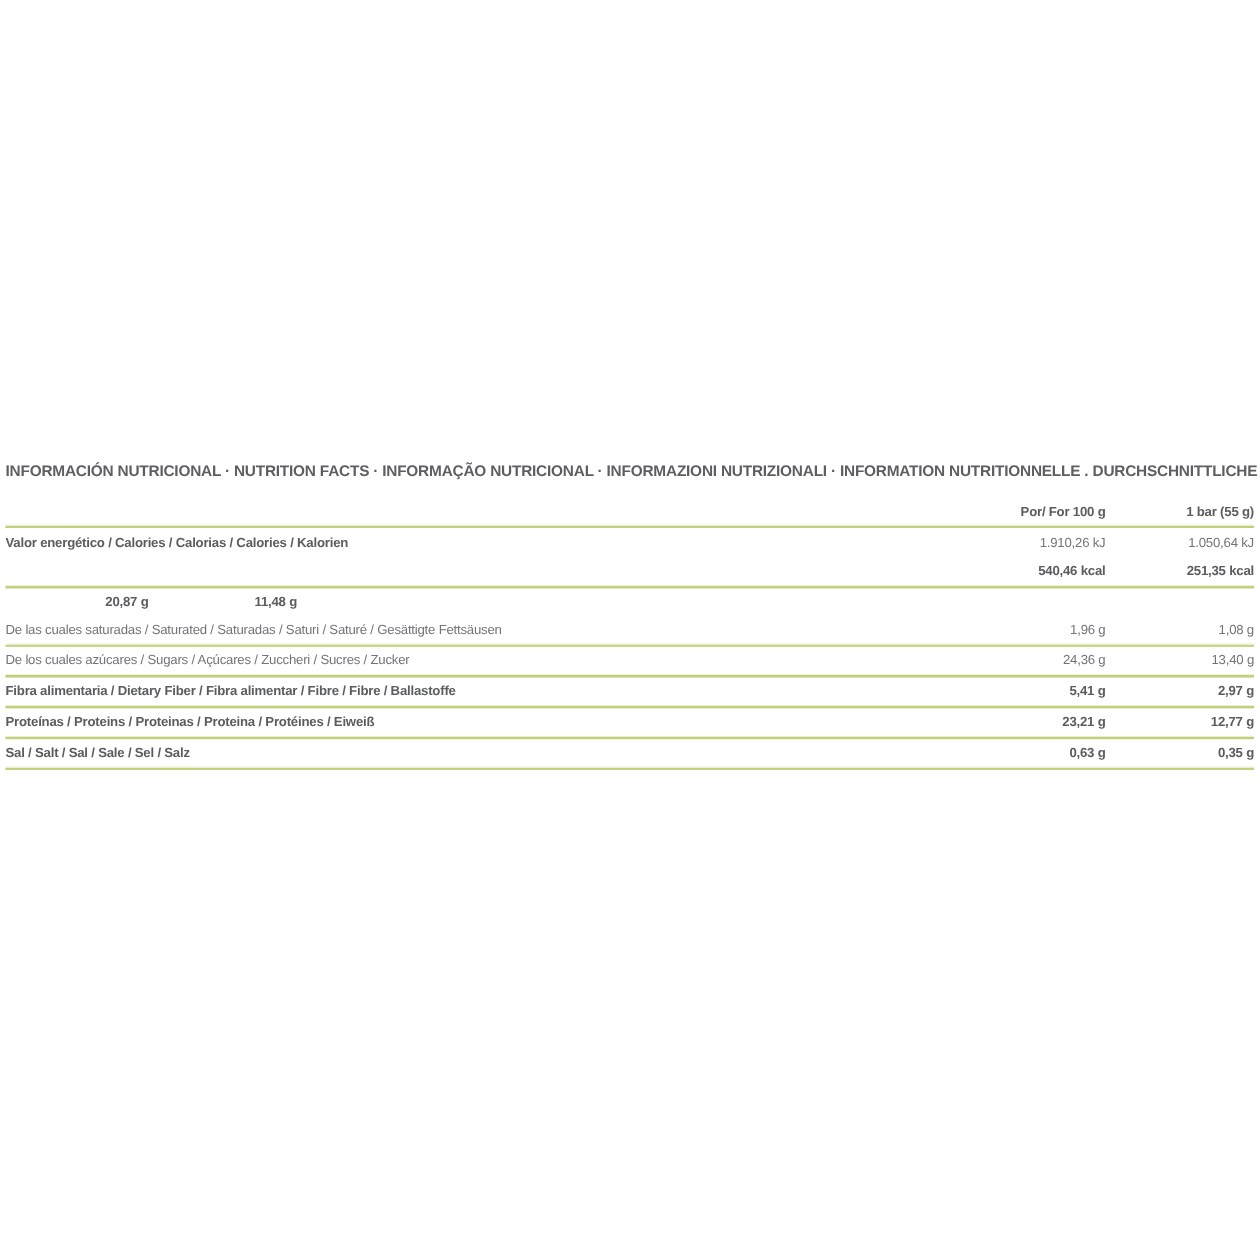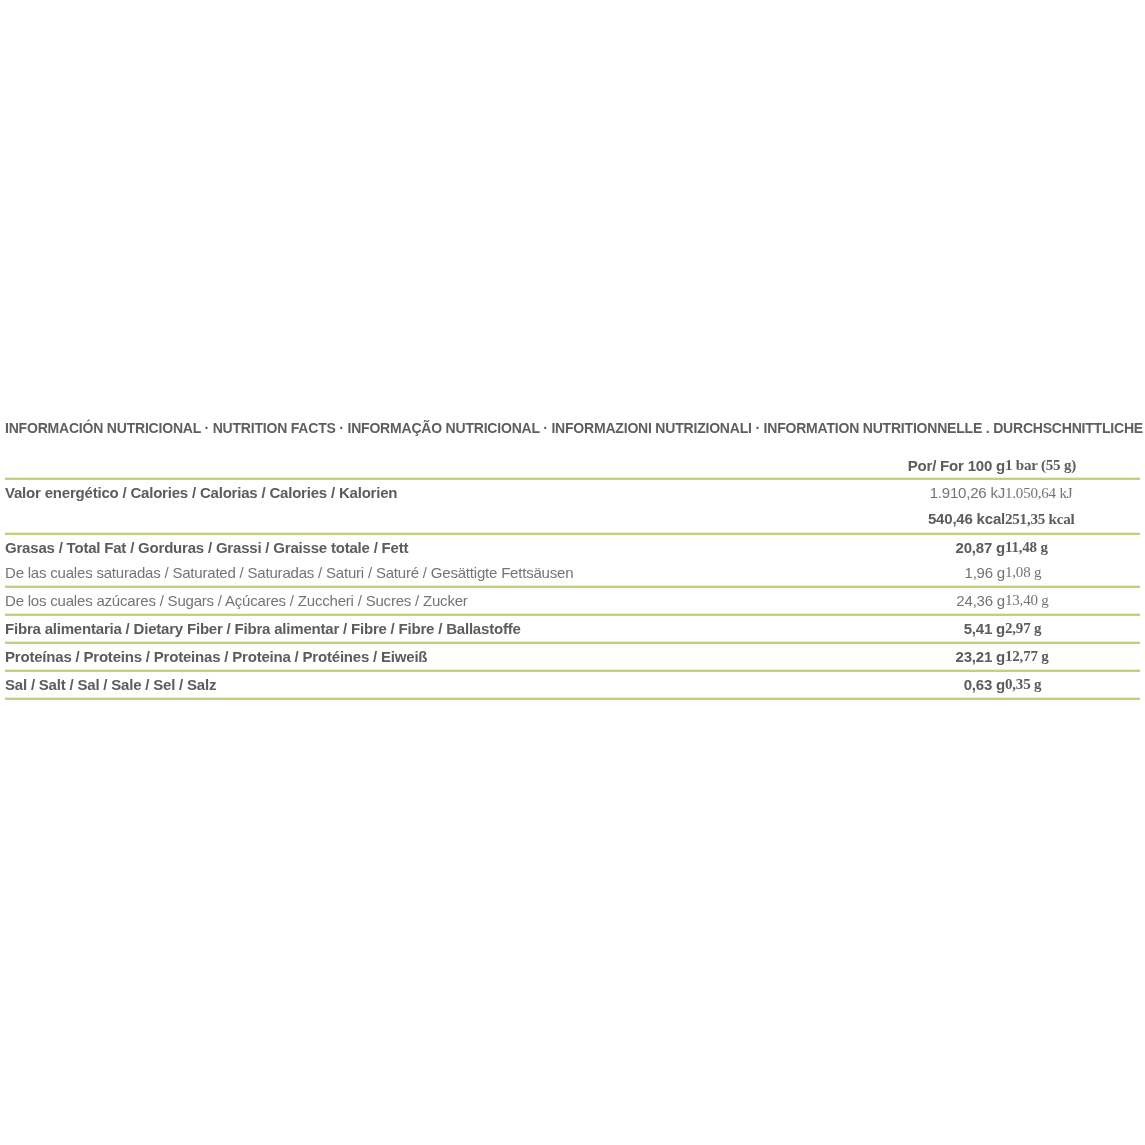--- a/index.html
+++ b/index.html
@@ -35,38 +35,37 @@
   }
   .nutri-table {
     margin-top: 17px;
     width: 100%;
   }
   .row {
     display: flex;
     align-items: center;
     height: 25px;
     line-height: 25px;
-    font-size: 15px;
+    font-size: 12px;
     color: #737477;
     letter-spacing: -0.2px;
     white-space: nowrap;
   }
   .row .lbl {
     flex: 1 1 auto;
     text-align: left;
     overflow: hidden;
   }
   .row .c1 {
     flex: 0 0 130px;
     text-align: right;
   }
   .row .c2 {
     flex: 0 0 135px;
-    text-align: left;
-    font-family: Liberation Serif, serif;
+    text-align: right;
   }
   .bold {
     font-weight: 700;
     color: #5b5c5e;
   }
   .header-row {
     height: 23px;
     line-height: 23px;
   }
   .energy-row {
@@ -102,21 +101,20 @@
       </div>
 
       <div class="row energy-row">
         <div class="lbl"></div>
         <div class="c1 bold">540,46 kcal</div>
         <div class="c2 bold">251,35 kcal</div>
       </div>
       <div class="sep"></div>
 
       <div class="row">
-        <div class="lbl bold">Grasas / Total Fat / Gorduras / Grassi / Graisse totale / Fett</div>
         <div class="c1 bold">20,87 g</div>
         <div class="c2 bold">11,48 g</div>
       </div>
 
       <div class="row">
         <div class="lbl">De las cuales saturadas / Saturated / Saturadas / Saturi / Saturé / Gesättigte Fettsäusen</div>
         <div class="c1">1,96 g</div>
         <div class="c2">1,08 g</div>
       </div>
       <div class="sep"></div>

